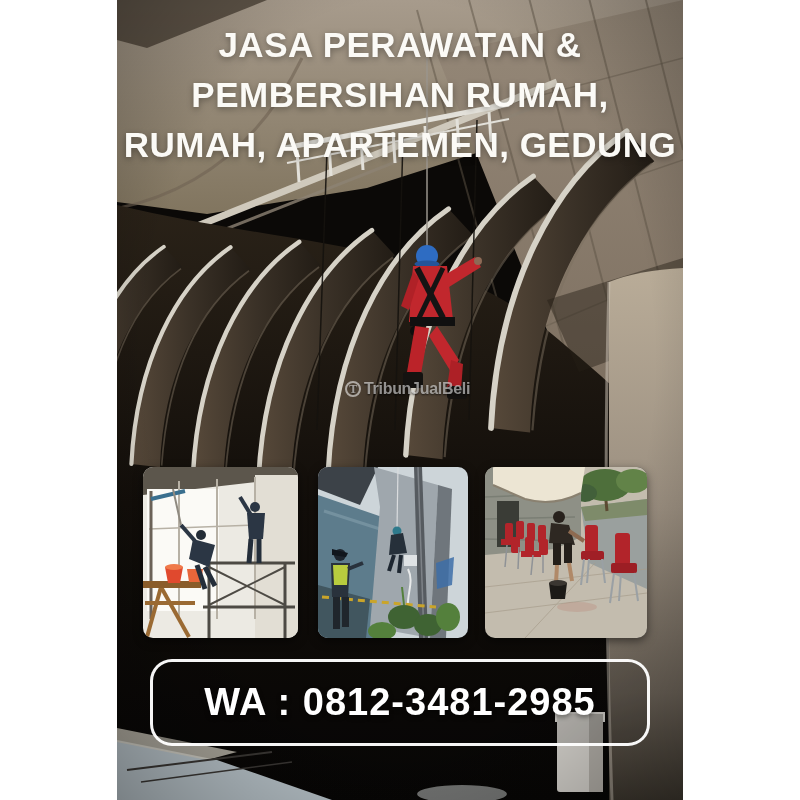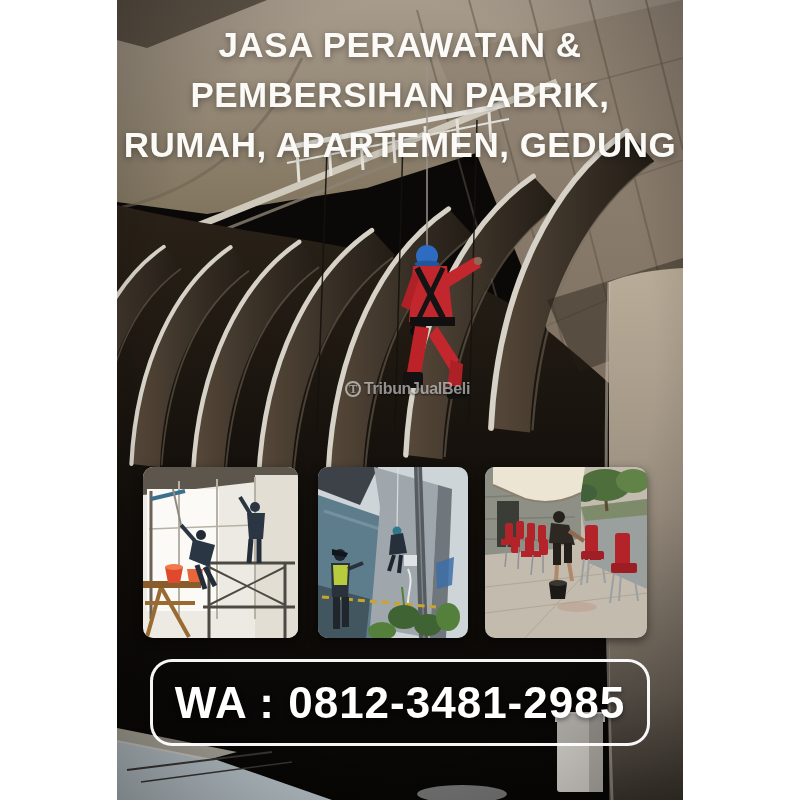--- a/index.html
+++ b/index.html
@@ -33,21 +33,21 @@
   }
   .thumb svg{display:block;}
   .t1{left:26px;width:155px;}
   .t2{left:201px;width:150px;}
   .t3{left:368px;width:162px;}
   .banner{
     position:absolute;left:33px;top:659px;width:500px;height:87px;box-sizing:border-box;
     border:3px solid rgba(255,255,255,.96);border-radius:22px;z-index:7;
     display:flex;align-items:center;justify-content:center;
     background:rgba(8,6,5,.15);
-    color:#ffffff;font-weight:bold;font-size:44px;letter-spacing:1px;
+    color:#ffffff;font-weight:bold;font-size:38px;letter-spacing:1px;
     text-shadow:0 2px 5px rgba(0,0,0,.45);
   }
 </style>
 </head>
 <body>
 
 <div class="flyer">
 
   <svg class="bg-svg" viewBox="0 0 566 800" aria-hidden="true">
     <defs>
@@ -167,21 +167,21 @@
     <path d="M0,728 L120,752 L90,760 L0,742 Z" fill="#d4cfc2" opacity="0.8"></path>
     <line x1="10" y1="770" x2="155" y2="752" stroke="#3a3734" stroke-width="2"></line>
     <line x1="24" y1="782" x2="175" y2="762" stroke="#3a3734" stroke-width="1.5"></line>
     <ellipse cx="345" cy="794" rx="45" ry="9" fill="#cfd4d2" opacity="0.55"></ellipse>
 
     <rect x="0" y="0" width="566" height="800" fill="url(#vig)"></rect>
   </svg>
 
   <div class="title">
     <div>JASA PERAWATAN &amp;</div>
-    <div>PEMBERSIHAN PABRIK,</div>
+    <div>PEMBERSIHAN RUMAH,</div>
     <div>RUMAH, APARTEMEN, GEDUNG</div>
   </div>
 
   <div class="watermark">
     <span class="wm-logo">T</span>
     <span>TribunJualBeli</span>
   </div>
 
   <div class="thumb t1">
     <svg viewBox="0 0 155 171" width="155" height="171" aria-hidden="true">

